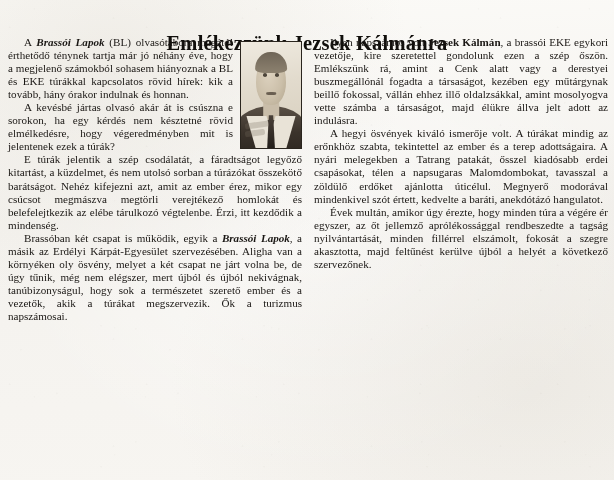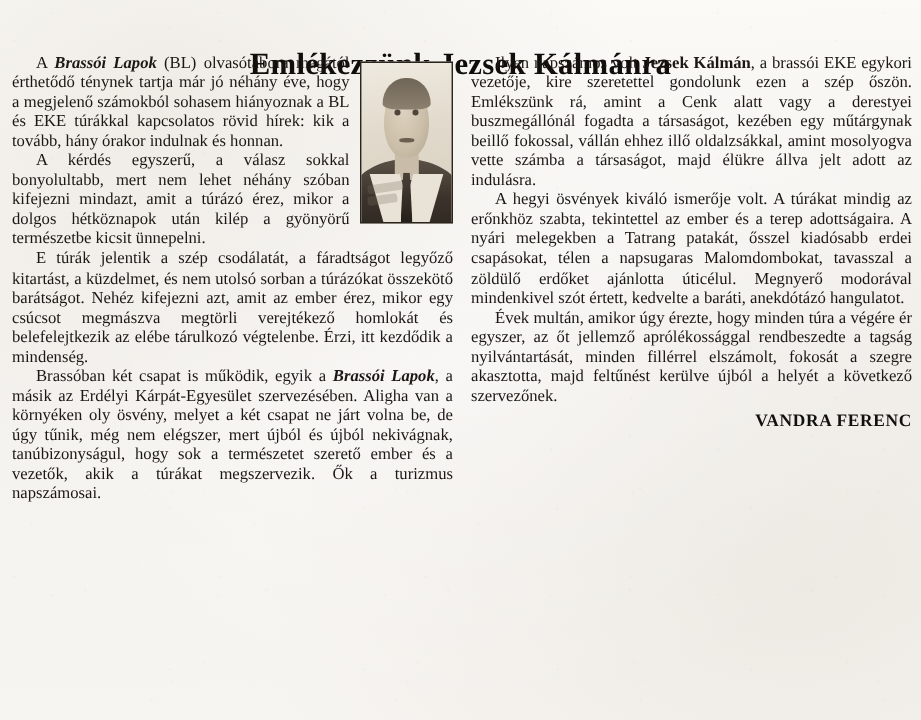--- a/index.html
+++ b/index.html
@@ -235,26 +235,25 @@
           <span class="hair"></span>
           <span class="eyeL"></span>
           <span class="eyeR"></span>
           <span class="mouth"></span>
           <span class="stampA"></span>
           <span class="stampB"></span>
         </span>
         <span><span>A </span><span class="bi">Brassói Lapok</span><span> (BL) olvasótábora magától érthetődő ténynek tartja már jó néhány éve, hogy a megjelenő számokból sohasem hiányoznak a BL és EKE túrákkal kapcsolatos rövid hírek: kik a tovább, hány órakor indulnak és honnan.</span></span>
       </p>
 
-      <p><span><span>A kérdés egyszerű, a válasz sokkal bonyolultabb, mert nem lehet néhány szóban kifejezni mindazt, amit a túrázó érez, mikor a dolgos hétköznapok után kilép a gyönyörű természetbe kicsit ünnepelni.</span></span></p>
+      <p><span><span>A kevésbé jártas olvasó akár át is csúszna e sorokon, ha egy kérdés nem késztetné rövid elmélkedésre, hogy végeredményben mit is jelentenek ezek a túrák?</span></span></p>
       <p><span><span>E túrák jelentik a szép csodálatát, a fáradtságot legyőző kitartást, a küzdelmet, és nem utolsó sorban a túrázókat összekötő barátságot. Nehéz kifejezni azt, amit az ember érez, mikor egy csúcsot megmászva megtörli verejtékező homlokát és belefelejtkezik az elébe tárulkozó végtelenbe. Érzi, itt kezdődik a mindenség.</span></span></p>
       <p><span><span>Brassóban két csapat is működik, egyik a </span><span class="bi">Brassói Lapok</span><span>, a másik az Erdélyi Kárpát-Egyesület szervezésében. Aligha van a környéken oly ösvény, melyet a két csapat ne járt volna be, de úgy tűnik, még nem elégszer, mert újból és újból nekivágnak, tanúbizonyságul, hogy sok a természetet szerető ember és a vezetők, akik a túrákat megszervezik. Ők a turizmus napszámosai.</span></span></p>
     </div>
 
     <div class="col right">
       <p><span><span>Ilyen napszámos volt </span><span class="bd" style="font-weight: 700;">Jezsek Kálmán</span><span>, a brassói EKE egykori vezetője, kire szeretettel gondolunk ezen a szép őszön. Emlékszünk rá, amint a Cenk alatt vagy a derestyei buszmegállónál fogadta a társaságot, kezében egy műtárgynak beillő fokossal, vállán ehhez illő oldalzsákkal, amint mosolyogva vette számba a társaságot, majd élükre állva jelt adott az indulásra.</span></span></p>
       <p><span><span>A hegyi ösvények kiváló ismerője volt. A túrákat mindig az erőnkhöz szabta, tekintettel az ember és a terep adottságaira. A nyári melegekben a Tatrang patakát, ősszel kiadósabb erdei csapásokat, télen a napsugaras Malomdombokat, tavasszal a zöldülő erdőket ajánlotta úticélul. Megnyerő modorával mindenkivel szót értett, kedvelte a baráti, anekdótázó hangulatot.</span></span></p>
       <p><span><span>Évek multán, amikor úgy érezte, hogy minden túra a végére ér egyszer, az őt jellemző aprólékossággal rendbeszedte a tagság nyilvántartását, minden fillérrel elszámolt, fokosát a szegre akasztotta, majd feltűnést kerülve újból a helyét a következő szervezőnek.</span></span></p>
-      <p id="signature" class="noindent">VANDRA FERENC</p>
     </div>
 
   </div>
 </div>
 
 </body></html>

